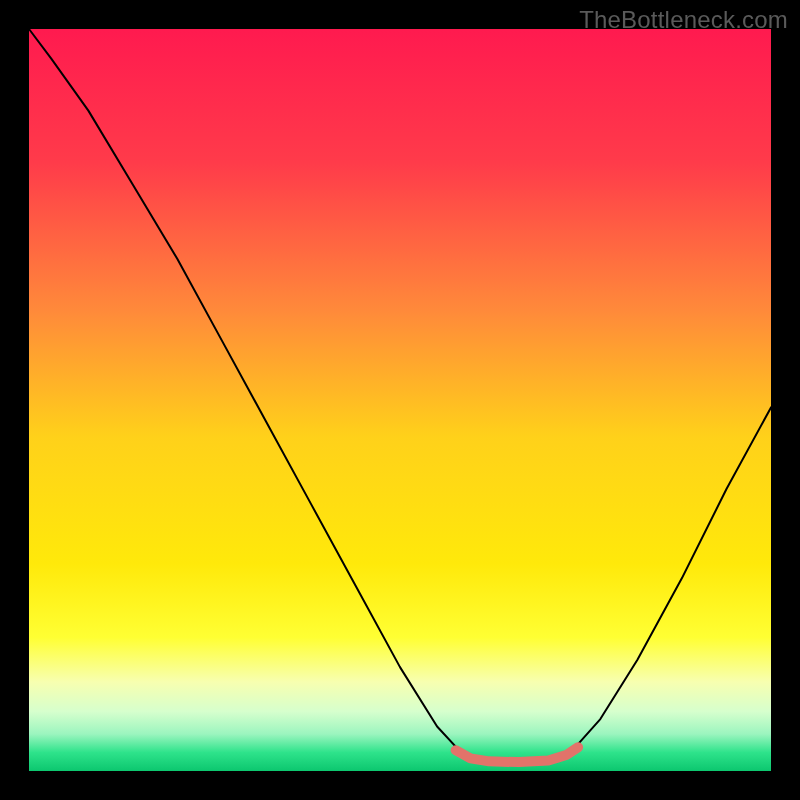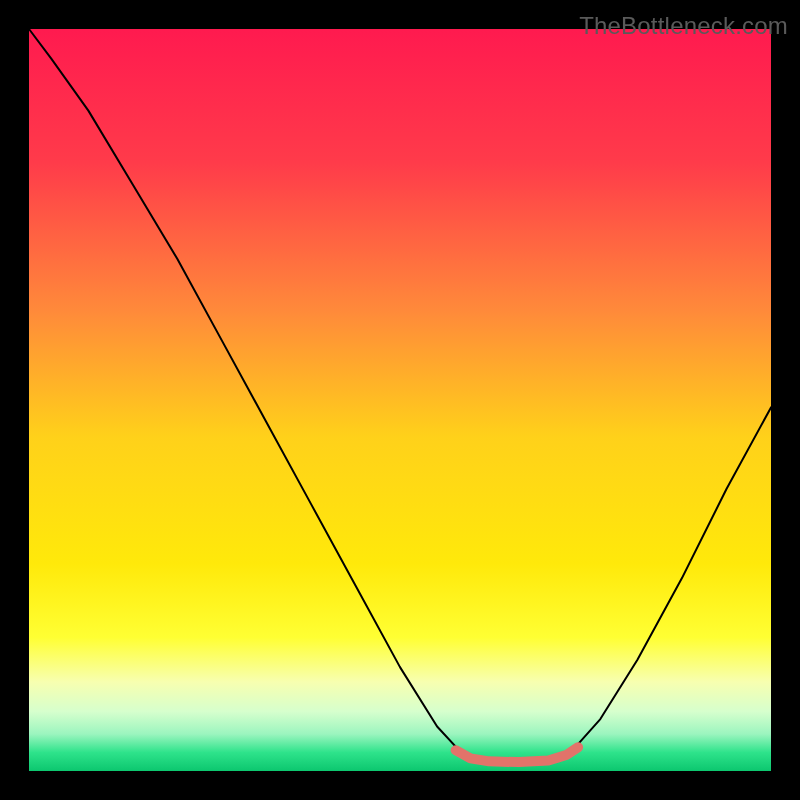--- a/index.html
+++ b/index.html
@@ -13,21 +13,21 @@
   }
   .canvas-wrap {
     position: absolute;
     top: 0;
     left: 0;
     width: 800px;
     height: 800px;
   }
   .attribution {
     position: absolute;
-    top: 12px;
+    top: 6px;
     right: 12px;
     color: #5a5a5a;
     font-size: 24px;
     font-weight: 400;
     letter-spacing: 0.2px;
     z-index: 10;
   }
   svg { display: block; }
 </style>
 </head>

